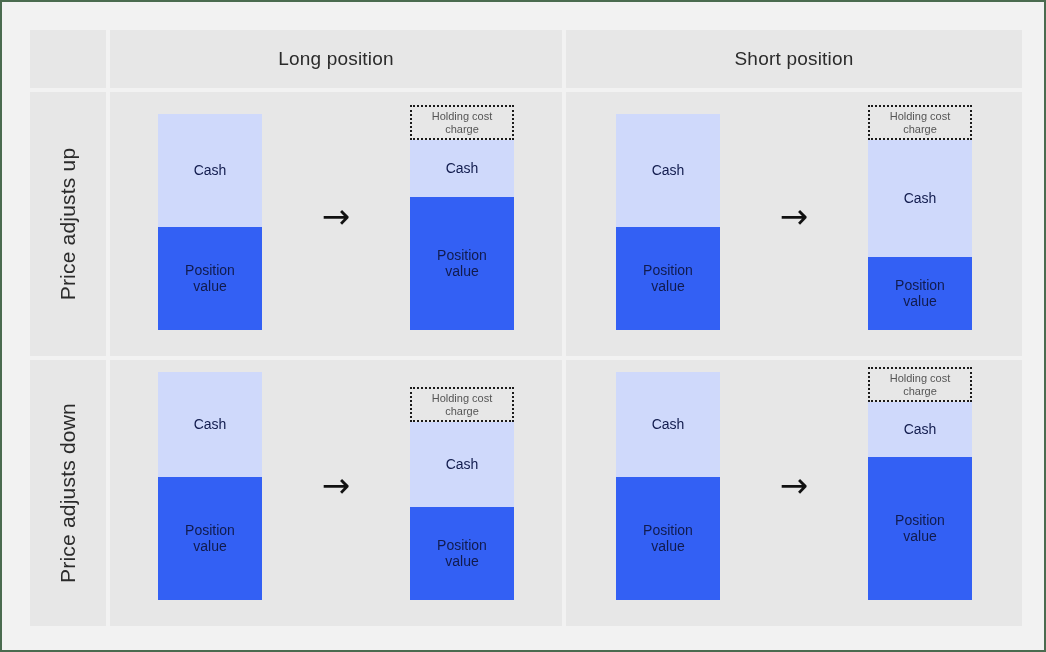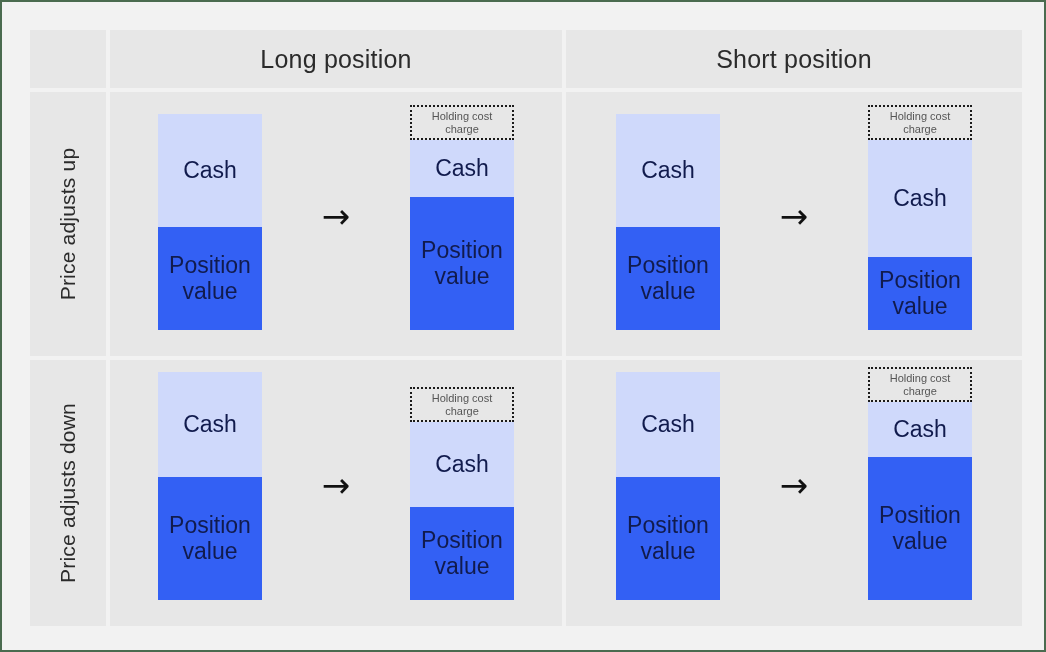--- a/index.html
+++ b/index.html
@@ -34,21 +34,21 @@
     background: #e7e7e7;
     position: relative;
   }
 
   .corner-cell { background: #e7e7e7; }
 
   .col-header {
     display: flex;
     align-items: center;
     justify-content: center;
-    font-size: 25px;
+    font-size: 19px;
     color: #2b2b2b;
     letter-spacing: 0.2px;
   }
 
   .row-header {
     display: flex;
     align-items: center;
     justify-content: center;
   }
   .row-header span {
@@ -108,21 +108,21 @@
     left: 50%;
     transform: translateX(-50%);
   }
 
   .seg {
     display: flex;
     align-items: center;
     justify-content: center;
     text-align: center;
     color: #111b4d;
-    font-size: 23px;
+    font-size: 14px;
     line-height: 1.12;
     box-sizing: border-box;
   }
 
   .seg-cash   { background: #cfd9fb; }
   .seg-pos    { background: #3360f4; }
 
   .seg-charge {
     background: #e7e7e7;
     border: 2px dotted #1a1a1a;

